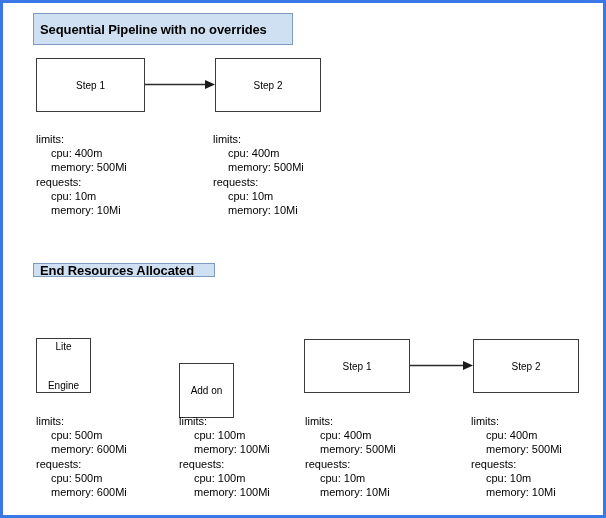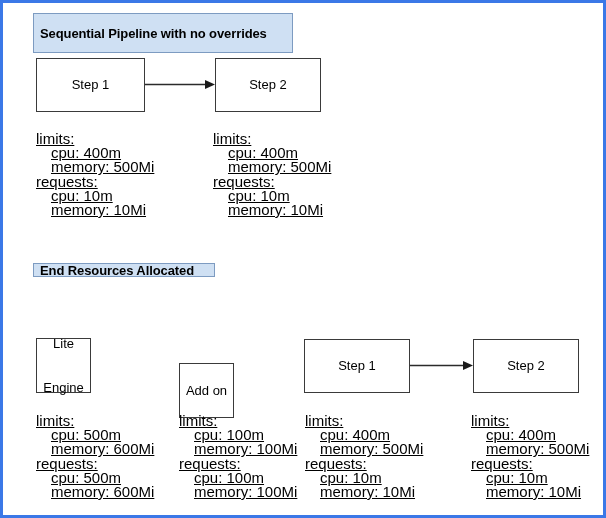--- a/index.html
+++ b/index.html
@@ -39,53 +39,52 @@
   
   .node-box {
     position: absolute;
     background: #ffffff;
     border: 1.6px solid #3a3a3a;
     box-sizing: border-box;
     display: flex;
     flex-direction: column;
     align-items: center;
     justify-content: center;
-    font-size: 13px;
+    font-size: 10px;
     color: #000000;
     line-height: 1.5;
     text-align: center;
   }
   .node-box span { display: block; }
 
   
   .arrow {
     position: absolute;
     height: 11px;
     pointer-events: none;
   }
   .arrow svg { display: block; overflow: visible; }
 
   
   .spec {
     position: absolute;
-    font-size: 15px;
+    font-size: 11px;
     color: #000000;
     line-height: 14.2px;
     white-space: nowrap;
-    text-decoration: underline;
   }
   .spec .key { display: block; }
   .spec .sub { display: block; padding-left: 15px; }
 </style>
 </head>
 <body>
 
 <div id="canvas">
 
-  <div class="section-header" style="left:30px; top:10px; width:260px; height:40px;">Sequential Pipeline with no overrides</div>
+  <div class="section-header" style="left:30px; top:10px; width:260px; height:32px;">Sequential Pipeline with no overrides</div>
 
   <div class="node-box" style="left:33px; top:55px; width:109px; height:54px;">
     <span>Step 1</span>
   </div>
 
   <div class="node-box" style="left:212px; top:55px; width:106px; height:54px;">
     <span>Step 2</span>
   </div>
 
   <div class="arrow" style="left:142px; top:76px; width:70px;">

